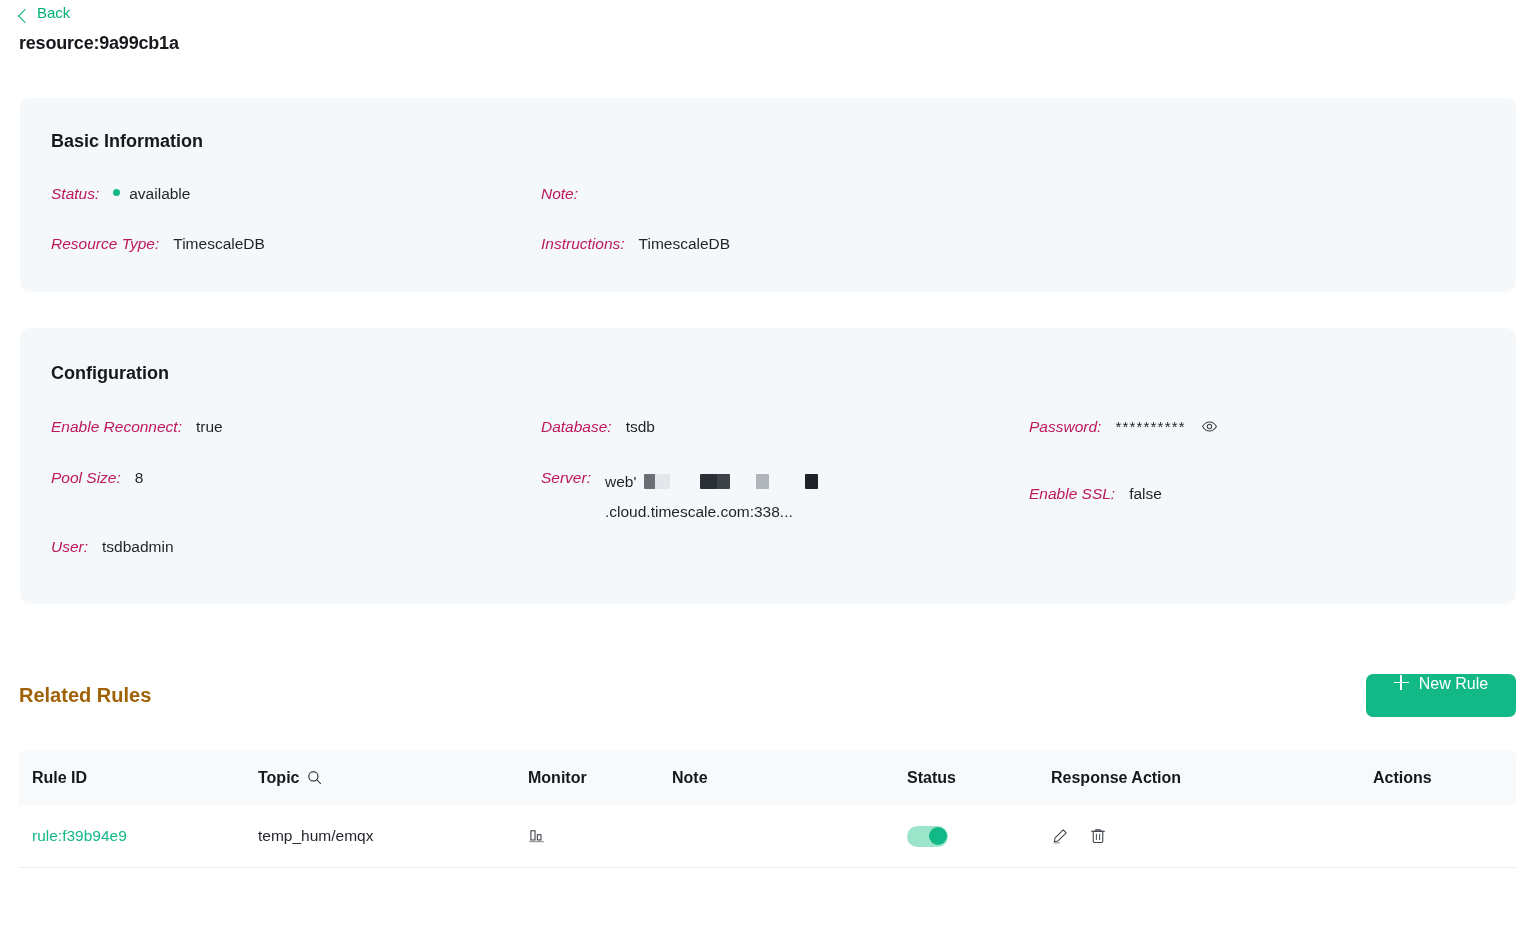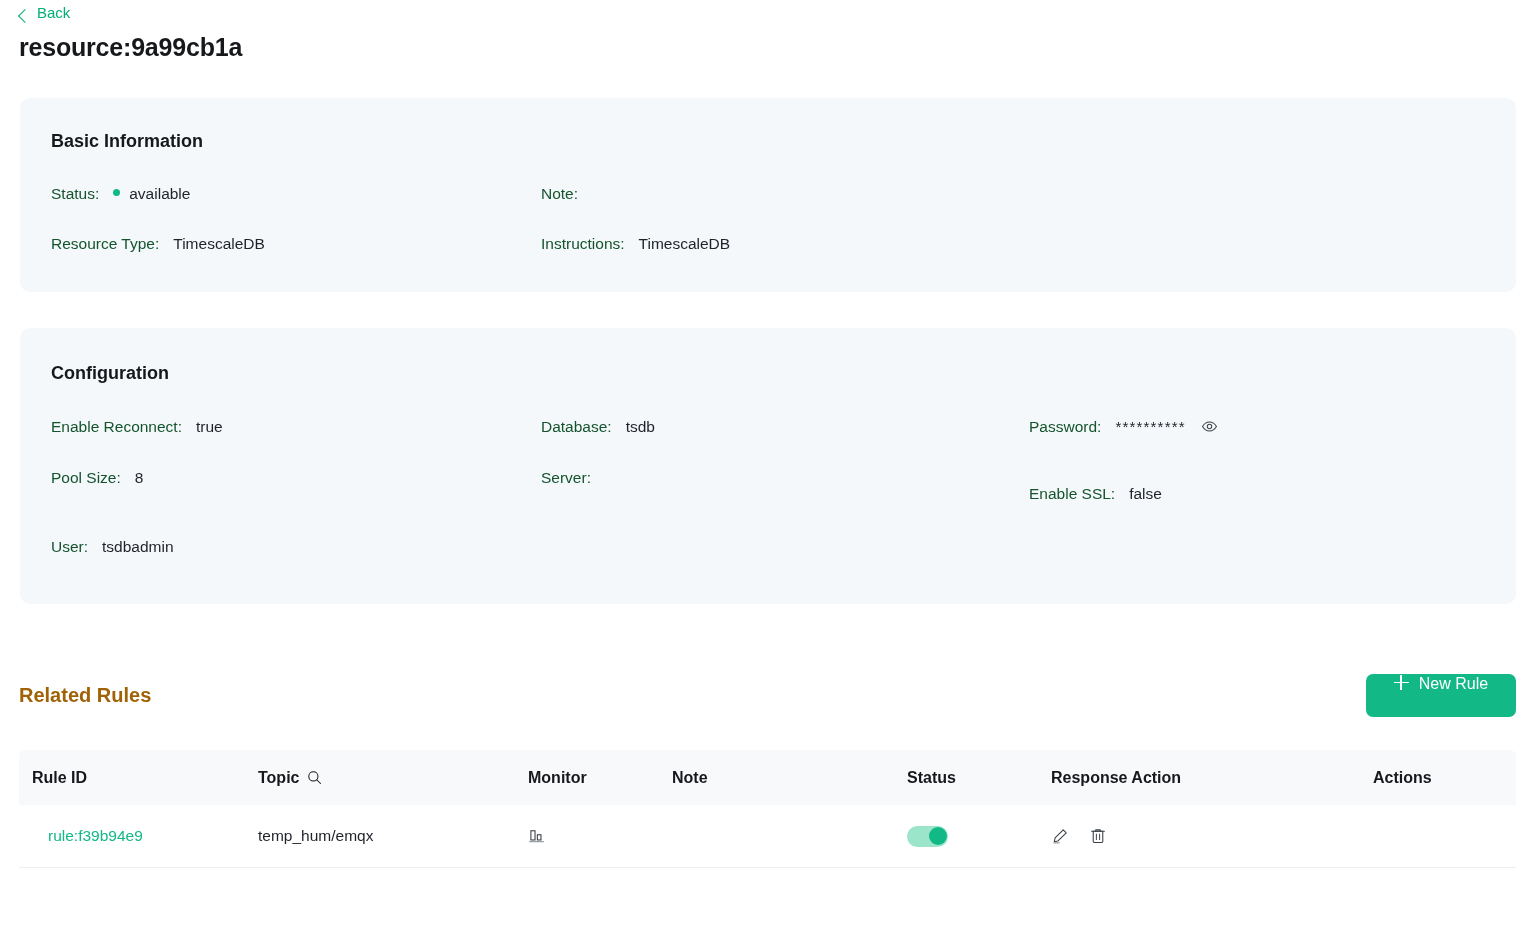--- a/index.html
+++ b/index.html
@@ -37,21 +37,21 @@
     border-bottom: 1.6px solid #00b173;
     transform: rotate(45deg);
     margin-top: 0px;
   }
 
   
   .page-title {
     position: absolute;
     left: 19px;
     top: 33px;
-    font-size: 25px;
+    font-size: 18px;
     font-weight: bold;
     letter-spacing: -0.2px;
     color: #16181c;
   }
 
   
   .card {
     position: absolute;
     left: 20px;
     width: 1496px;
@@ -75,22 +75,23 @@
 
   
   .field {
     position: absolute;
     display: flex;
     align-items: flex-start;
     font-size: 15.5px;
     line-height: 21px;
   }
   .field .label {
-    color: #14532d;
+    color: #be185d;
     white-space: nowrap;
+    font-style: italic;
   }
   .field .value {
     color: #1f2329;
     margin-left: 14px;
     white-space: nowrap;
   }
   .field .value.wrap {
     white-space: normal;
     max-width: 375px;
     line-height: 30px;
@@ -214,21 +215,21 @@
     align-items: center;
   }
   .c-ruleid  { width: 239px; padding-left: 13px; box-sizing: border-box; }
   .c-topic   { width: 270px; }
   .c-monitor { width: 144px; }
   .c-note    { width: 235px; }
   .c-status  { width: 144px; }
   .c-action  { width: 322px; }
   .c-actions { width: 140px; }
 
-  .rule-link { color: #12b886; cursor: pointer; margin-left: 16px; }
+  .rule-link { color: #12b886; cursor: pointer; }
 
   .search-icon { cursor: pointer; display: inline-flex; }
 
   
   .toggle {
     width: 41px;
     height: 21px;
     border-radius: 11px;
     background: #9be5cb;
     position: relative;
@@ -309,20 +310,21 @@
     </span>
   </div>
 
   <div class="field" style="left:31px; top:139px;">
     <span class="label">Pool Size:</span>
     <span class="value">8</span>
   </div>
 
   <div class="field" style="left:521px; top:139px;">
     <span class="label">Server:</span>
+    <span class="value wrap"><span>web'</span><span class="redact r1"></span><span class="redact r2"></span><span class="redact r3"></span><span class="redact r4"></span><span>.cloud.timescale.com:338...</span></span>
     </div>
 
   <div class="field" style="left:1009px; top:155px;">
     <span class="label">Enable SSL:</span>
     <span class="value">false</span>
   </div>
 
   <div class="field" style="left:31px; top:208px;">
     <span class="label">User:</span>
     <span class="value">tsdbadmin</span>

